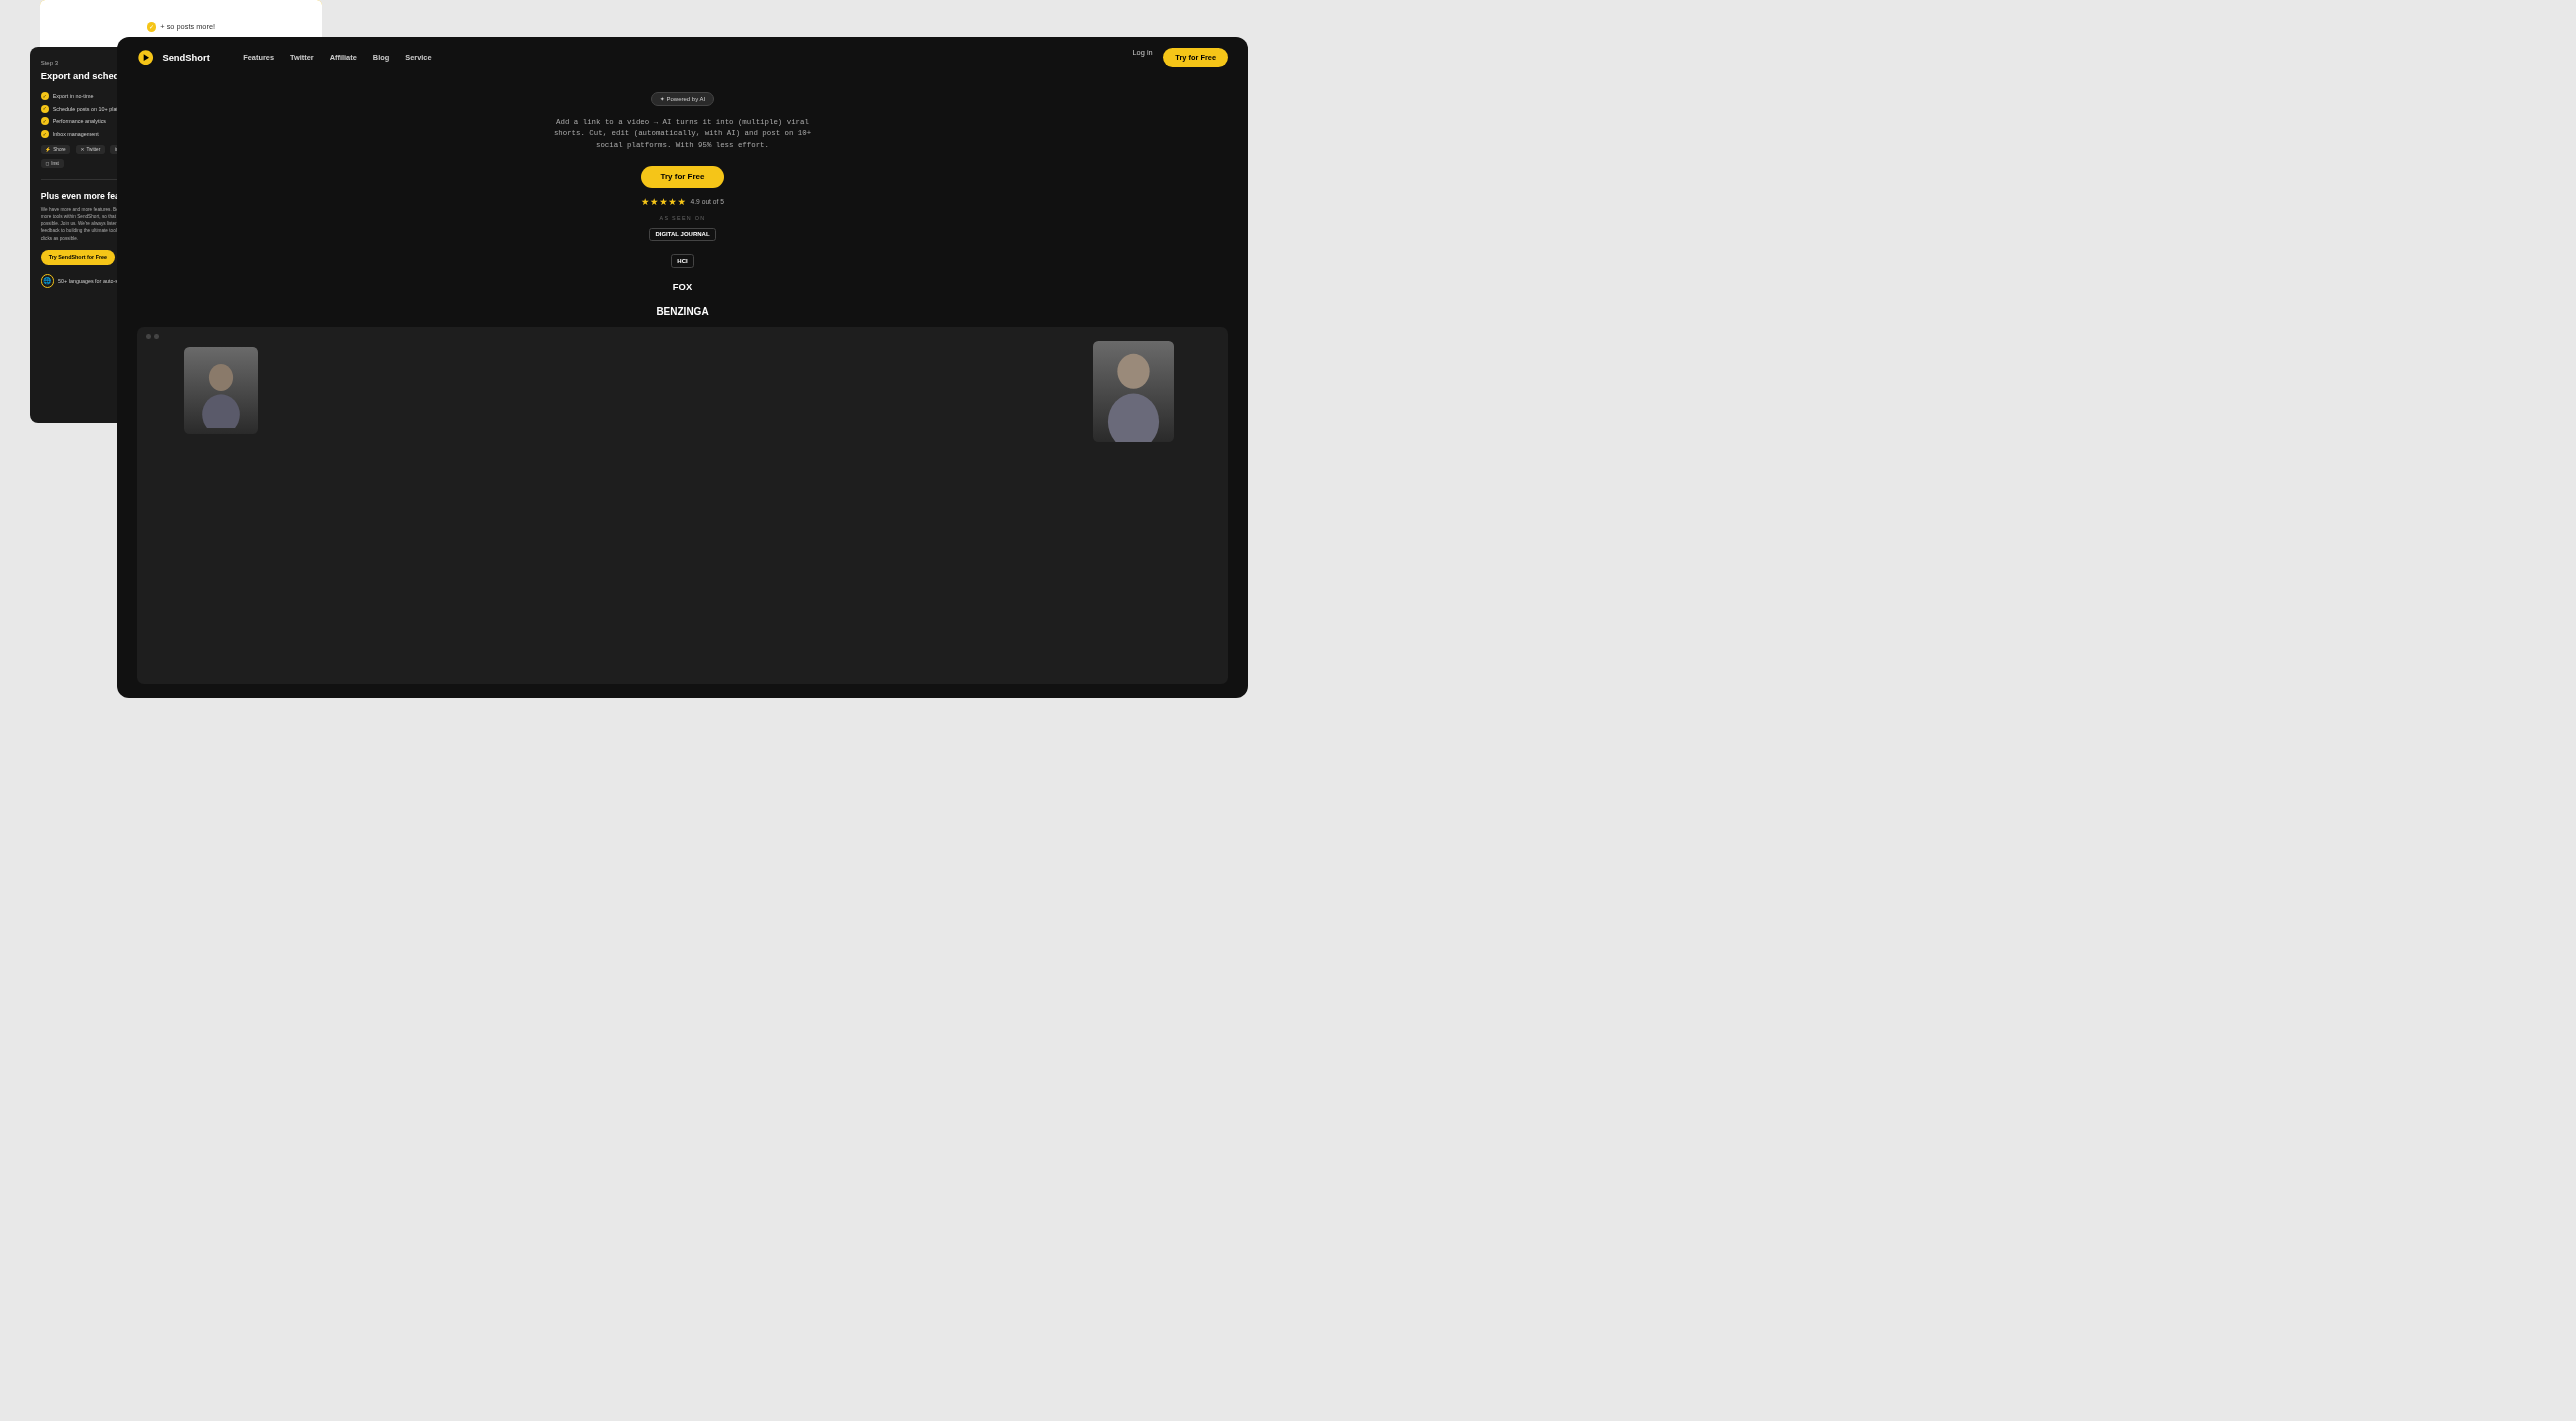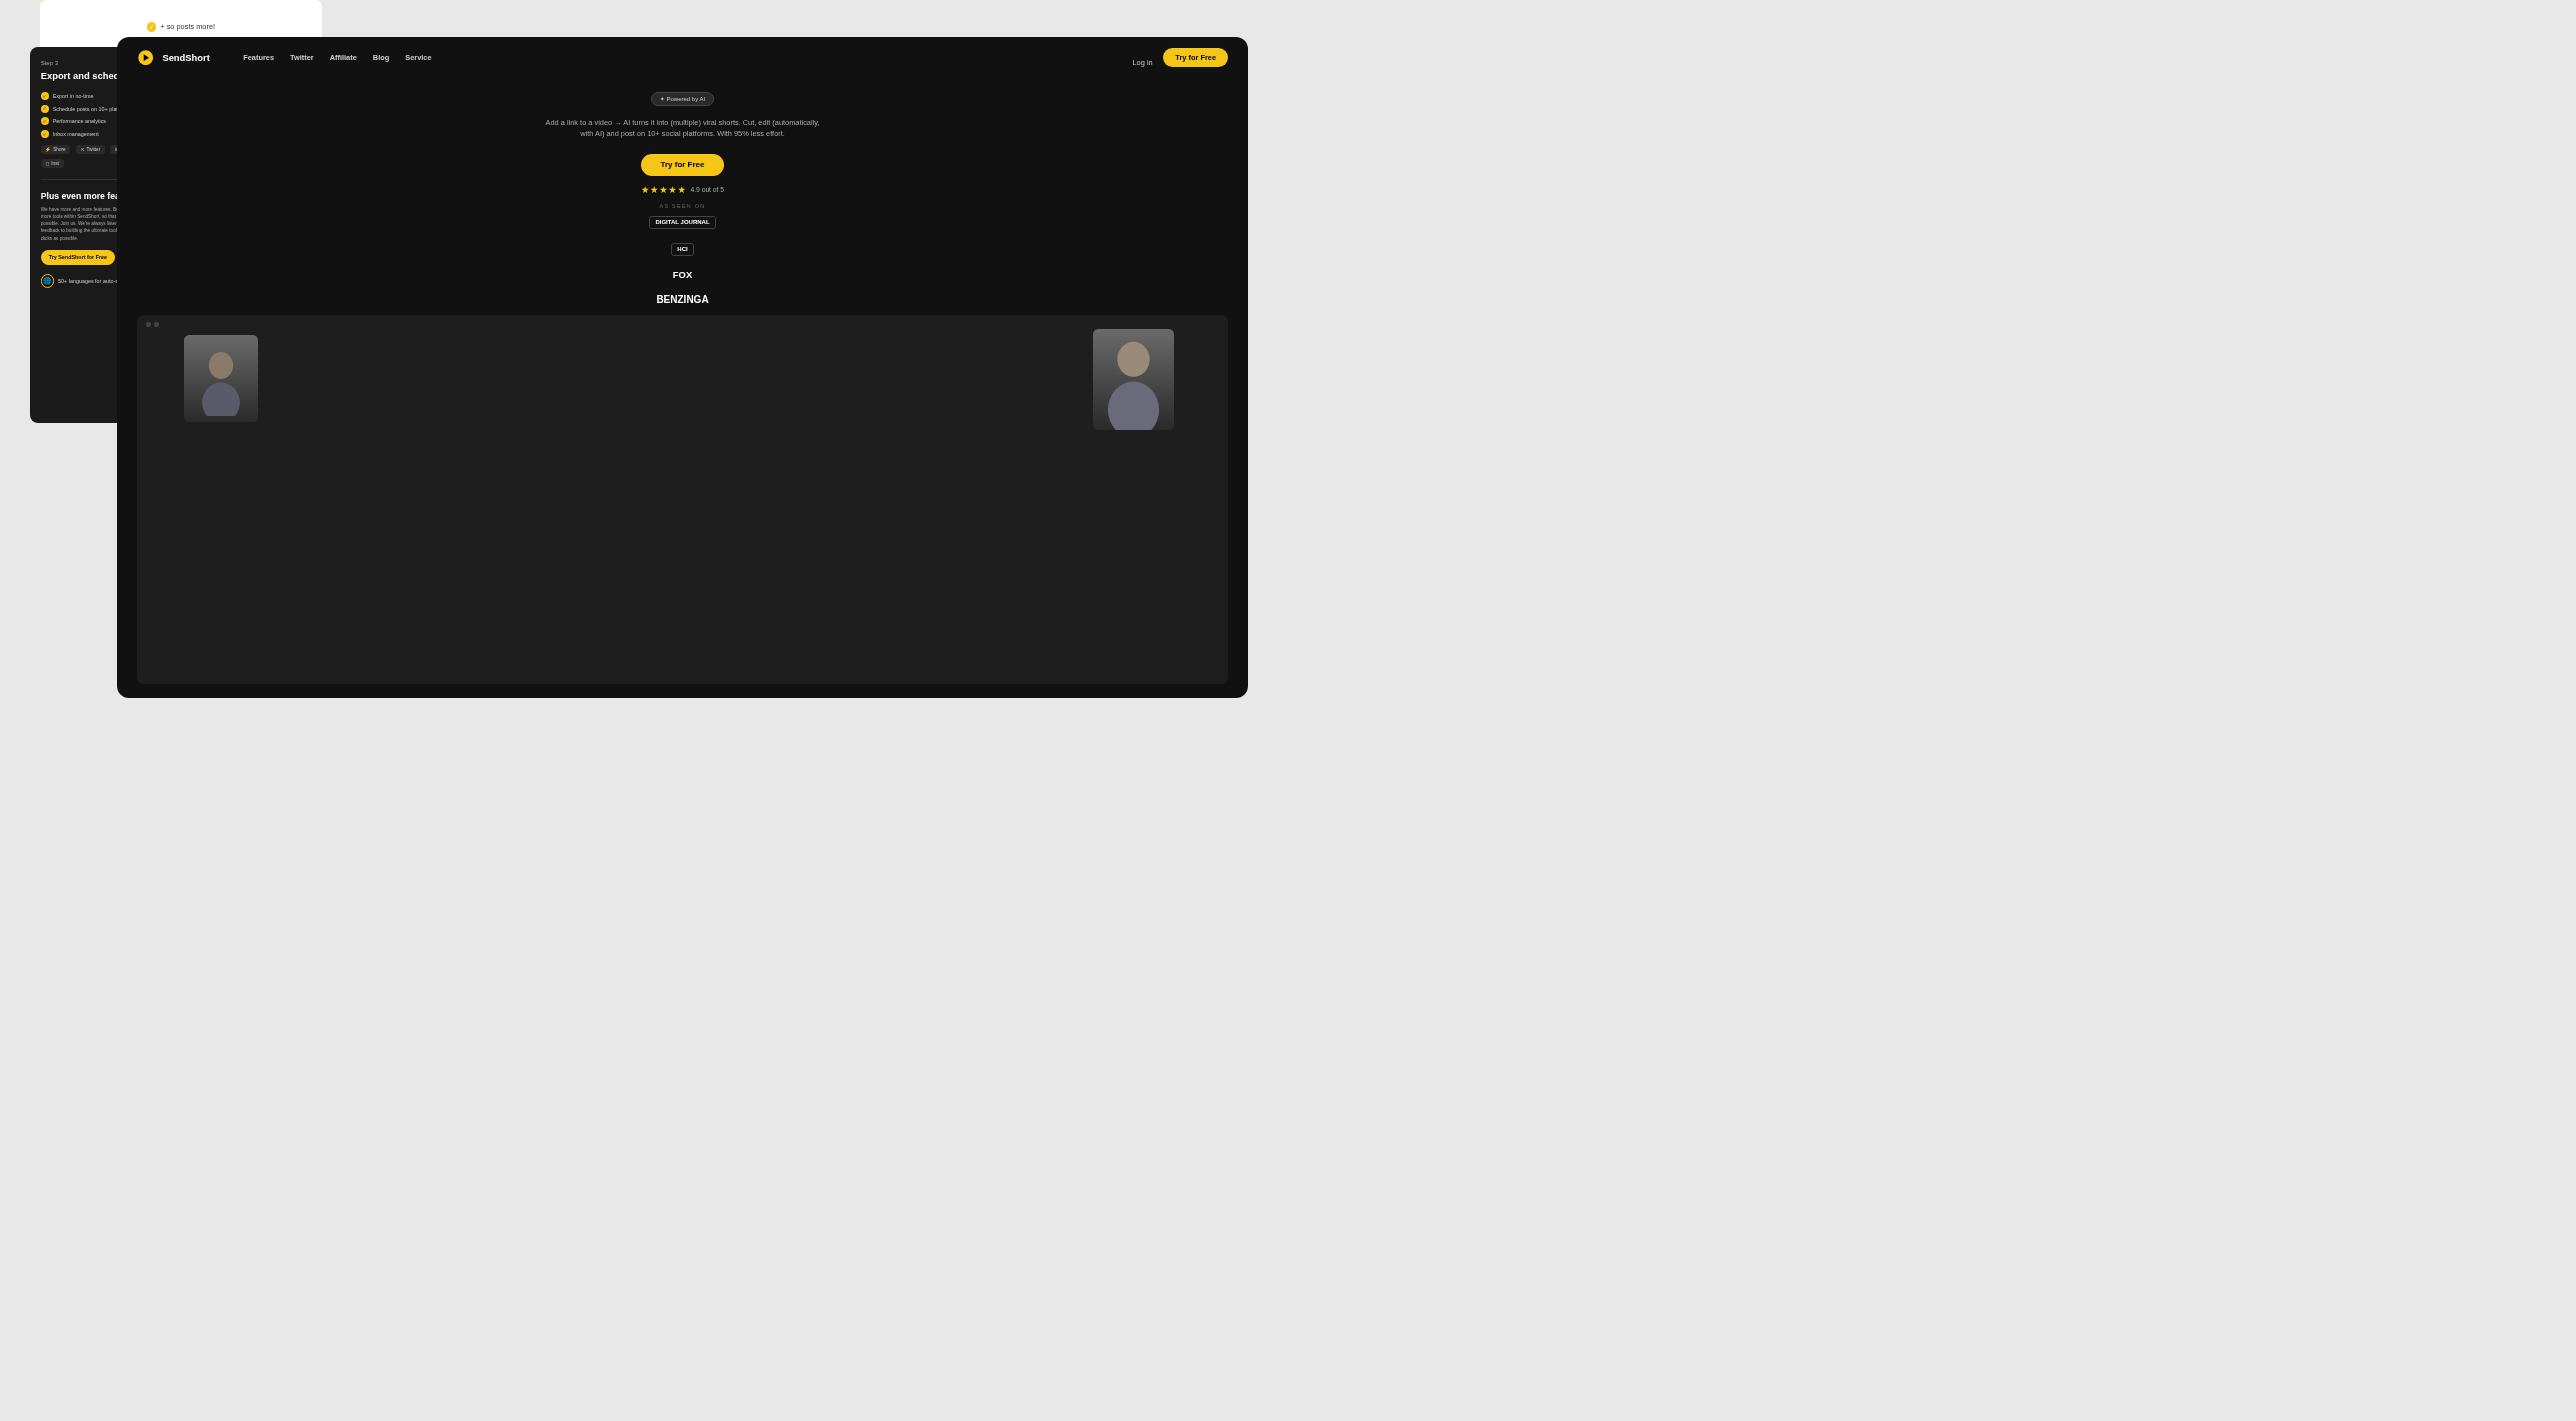--- a/index.html
+++ b/index.html
@@ -246,21 +246,21 @@
       color: #ccc;
       font-size: 7.4px;
       font-weight: 700;
       cursor: pointer;
       text-decoration: none;
       text-align: right;
     }
 
     .nav-right {
       display: flex;
-      align-items: flex-end;
+      align-items: flex-start;
       gap: 10.7px;
     }
 
     .login-btn {
       color: #ccc;
       font-size: 7.4px;
       cursor: pointer;
       background: none;
       border: none;
     }
@@ -310,20 +310,21 @@
     .hero-title .viral {
       color: #f5c518;
     }
 
     .hero-subtitle {
       font-size: 7.4px;
       color: #aaa;
       line-height: 1.6;
       max-width: 282px;
       margin-bottom: 13.4px;
+      font-family: Liberation Mono, monospace;
     }
 
     .hero-cta-btn {
       background: #f5c518;
       color: #000;
       border: none;
       padding: 6.7px 19px;
       border-radius: 16px;
       font-size: 8px;
       font-weight: 700;

